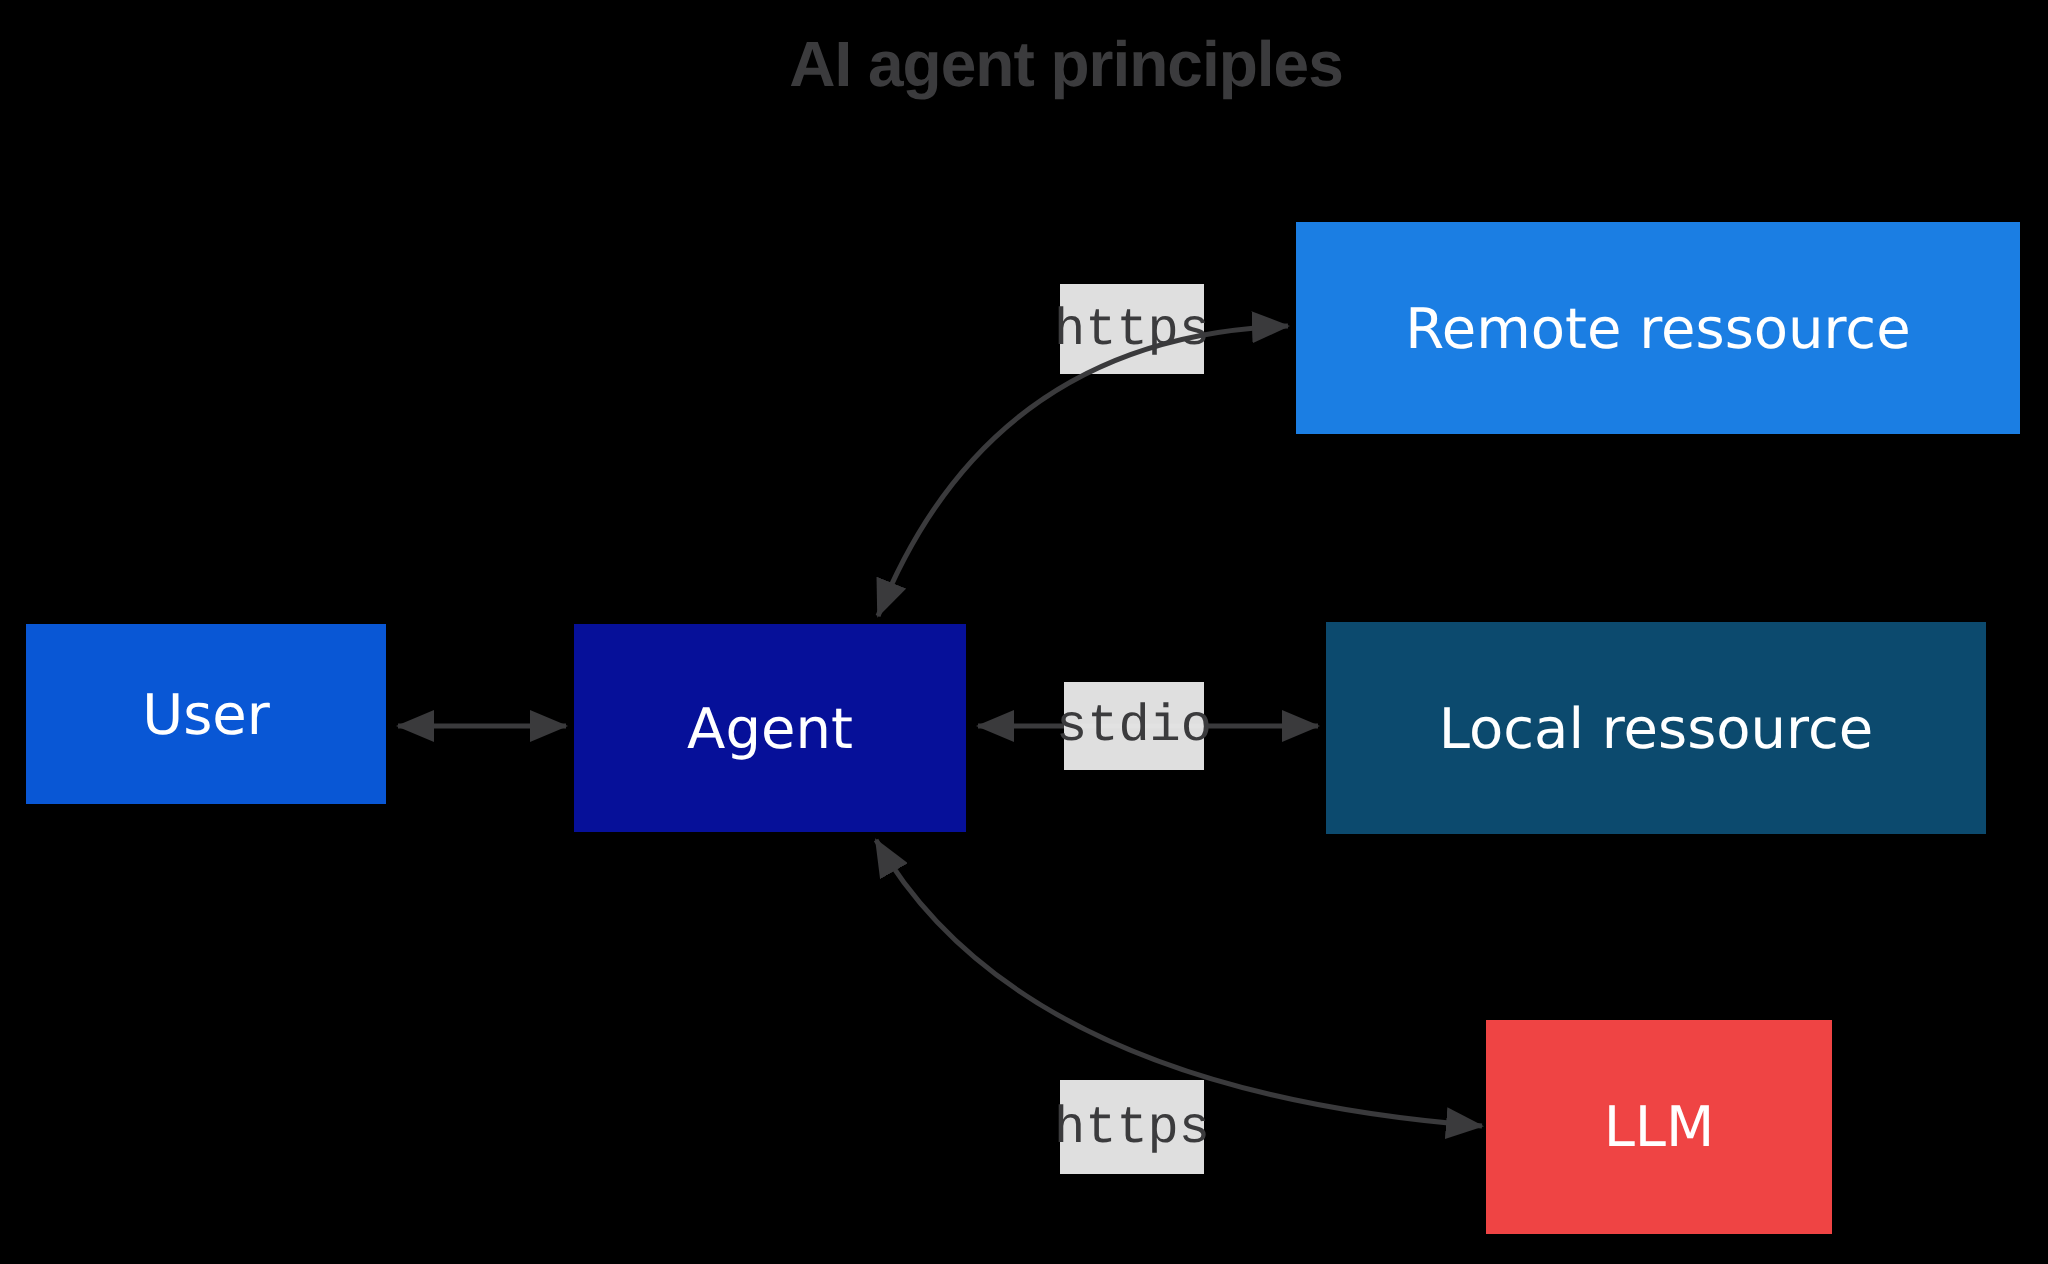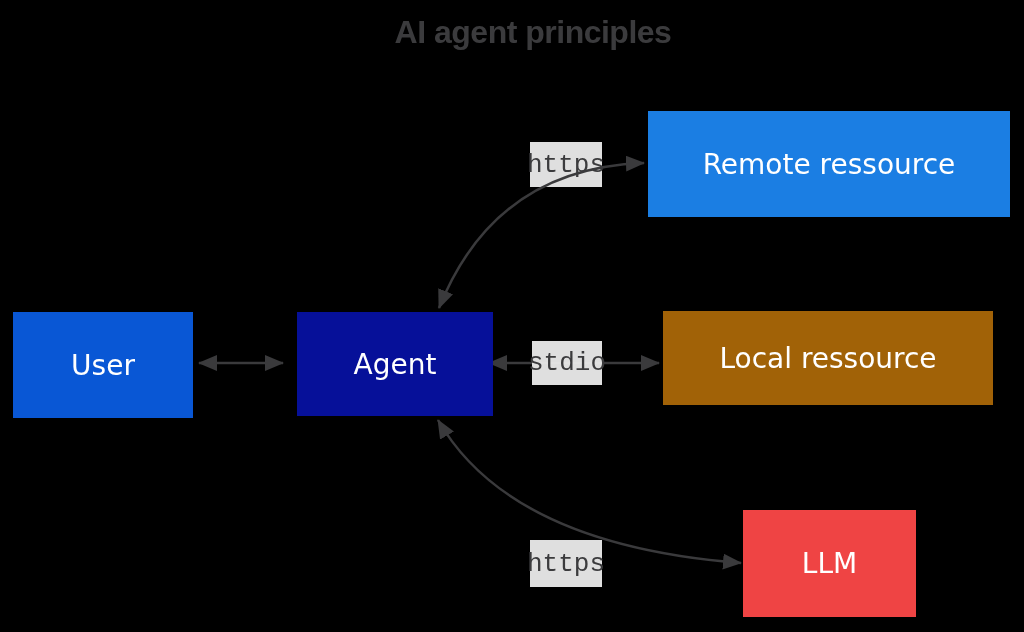--- a/index.html
+++ b/index.html
@@ -30,24 +30,24 @@
   }
   .node {
     position: absolute;
     display: flex;
     align-items: center;
     justify-content: center;
     color: #ffffff;
     font-size: 28px;
     z-index: 2;
   }
-  .node-user   { left: 13px;  top: 312px; width: 180px; height: 106px; background: #0957d5; }
-  .node-agent  { left: 297px; top: 312px; width: 196px; height: 104px; background: #061099; }
+  .node-user   { left: 13px;  top: 312px; width: 180px; height: 90px; background: #0957d5; }
+  .node-agent  { left: 287px; top: 312px; width: 196px; height: 104px; background: #061099; }
   .node-remote { left: 648px; top: 111px; width: 362px; height: 106px; background: #1b7ee3; }
-  .node-local  { left: 663px; top: 311px; width: 330px; height: 94px; background: #a16207; }
+  .node-local  { left: 663px; top: 311px; width: 330px; height: 106px; background: #0c4a6e; }
   .node-llm    { left: 743px; top: 510px; width: 173px; height: 107px; background: #ef4444; }
   .edge-label {
     position: absolute;
     display: flex;
     align-items: center;
     justify-content: center;
     background: rgba(235,235,235,0.95);
     color: #3b3b3d;
     font-size: 26px;
     z-index: 2;

